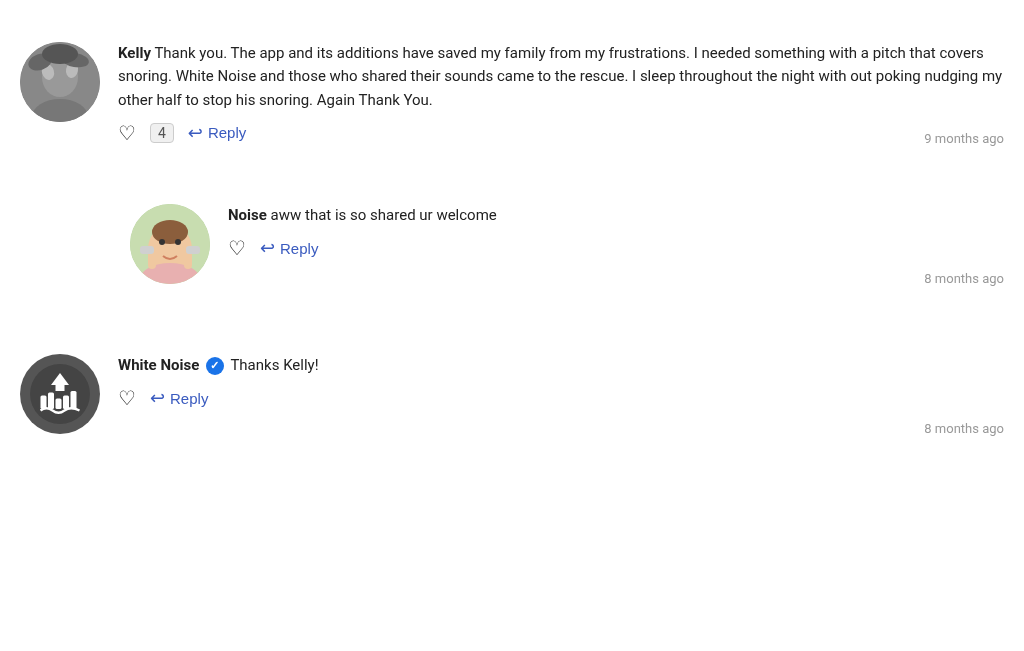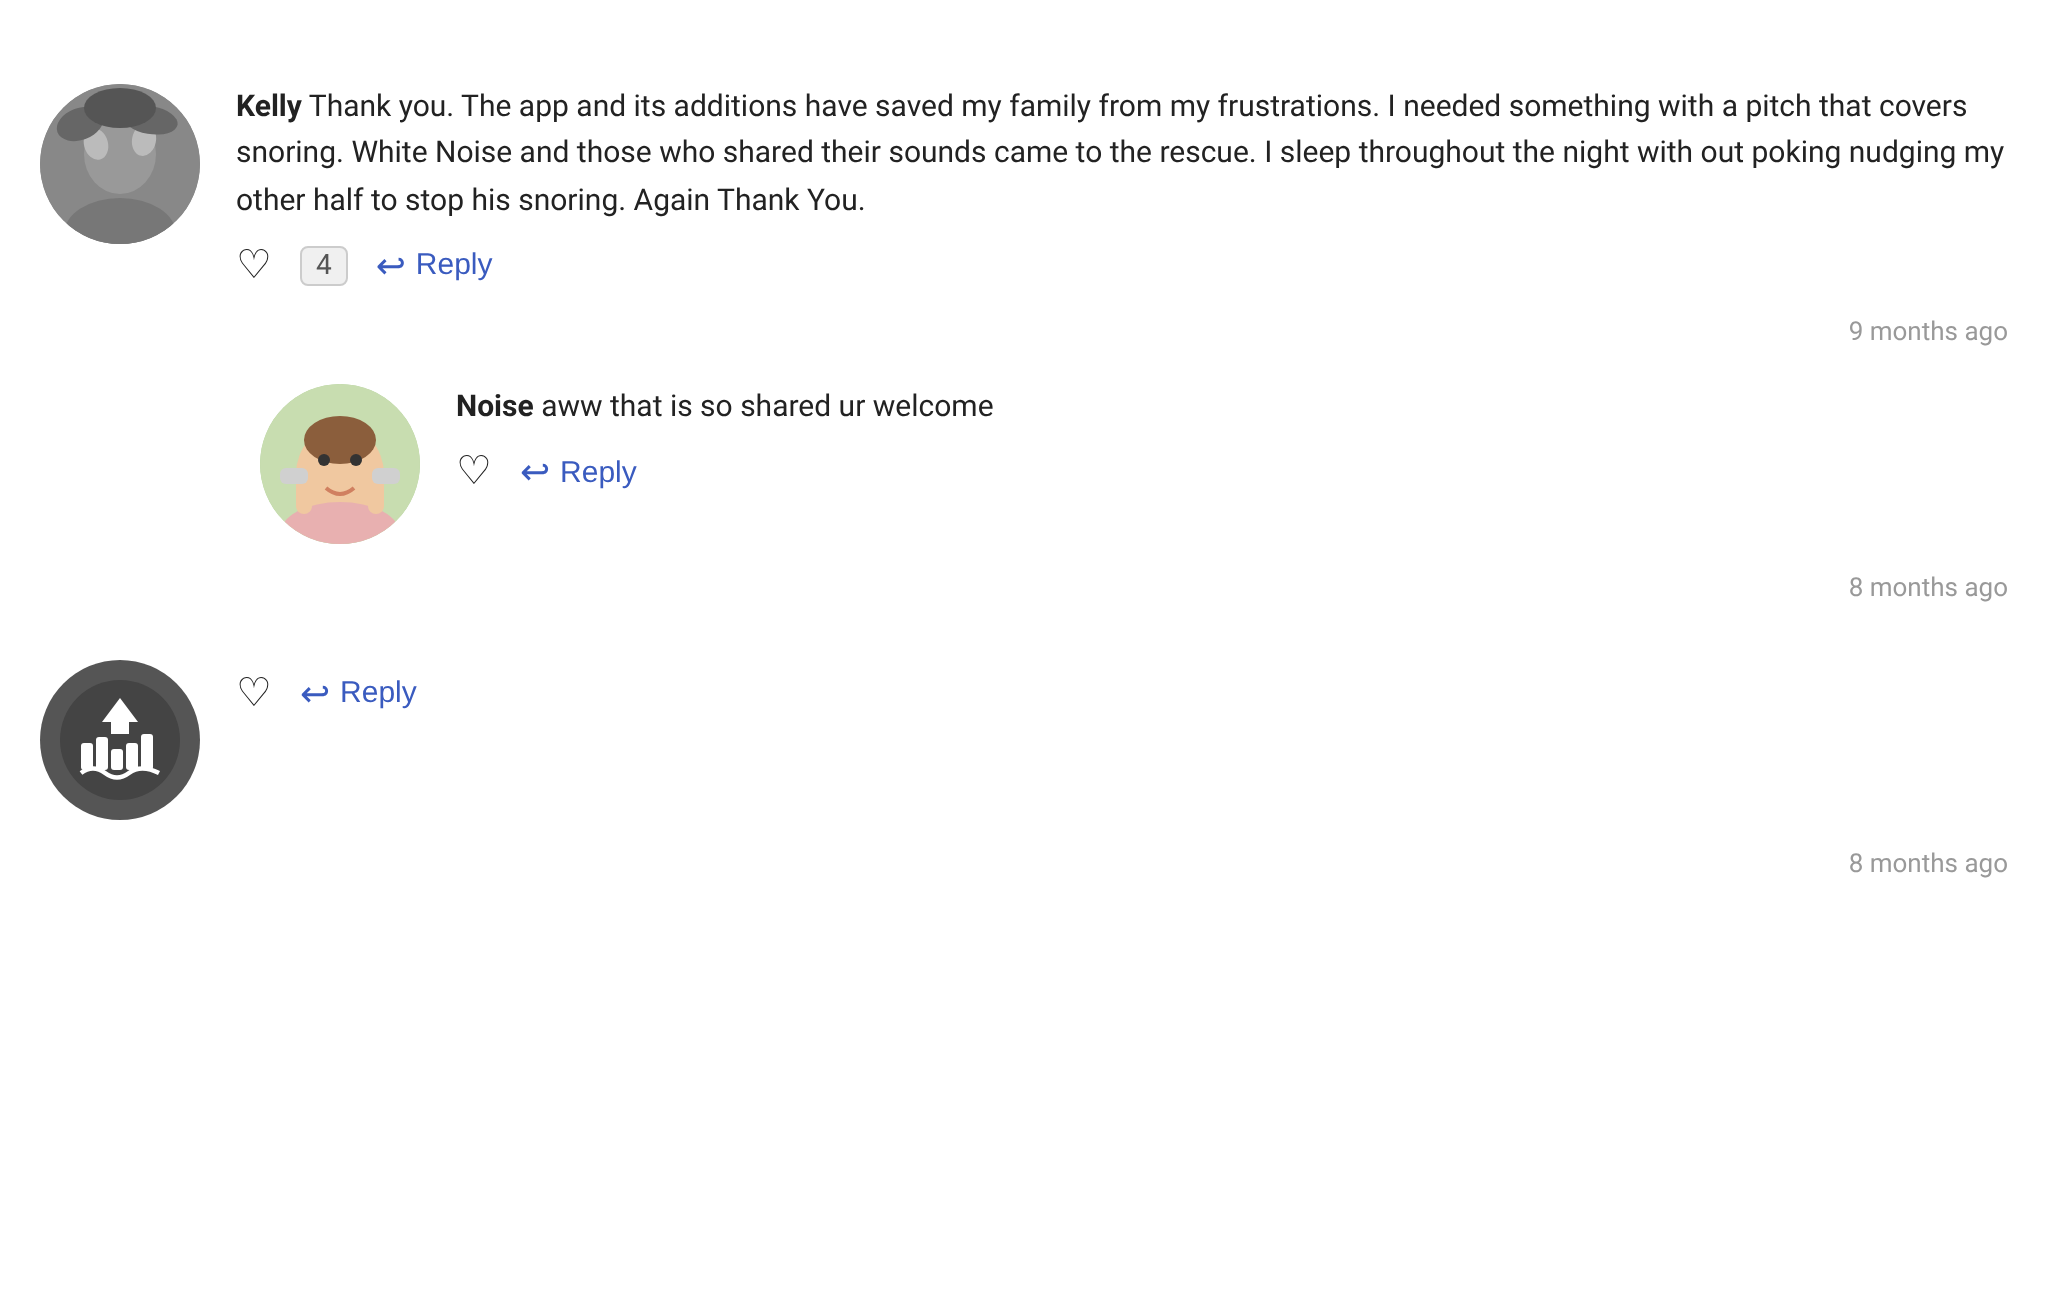--- a/index.html
+++ b/index.html
@@ -8,21 +8,21 @@
       font-family: -apple-system, BlinkMacSystemFont, "Segoe UI", Roboto, Helvetica, Arial, sans-serif;
       font-size: 15px;
       color: #222;
       padding: 24px 20px;
       max-width: 1024px;
     }
 
     .comment-thread {
       display: flex;
       flex-direction: column;
-      gap: 0;
+      gap: 12px;
       justify-content: flex-end;
     }
 
     .comment {
       display: flex;
       align-items: flex-start;
       padding: 18px 0 10px 0;
       position: relative;
     }
 
@@ -137,21 +137,21 @@
       text-decoration: none;
     }
 
     .reply-arrow {
       font-size: 18px;
     }
 
     .timestamp {
       position: absolute;
       right: 0;
-      bottom: 0;
+      bottom: 28px;
       font-size: 13px;
       color: #999;
     }
 
     
     .kelly-face {
       position: relative;
       width: 100%;
       height: 100%;
     }
@@ -249,20 +249,25 @@
         <rect x="14" y="42" width="8" height="18" rx="2" fill="white"></rect>
         <rect x="24" y="38" width="8" height="22" rx="2" fill="white"></rect>
         <rect x="34" y="46" width="8" height="14" rx="2" fill="white"></rect>
         <rect x="44" y="42" width="8" height="18" rx="2" fill="white"></rect>
         <rect x="54" y="36" width="8" height="24" rx="2" fill="white"></rect>
 
         <path d="M14 62 Q22 56 30 62 Q38 68 46 62 Q54 56 66 62" stroke="white" stroke-width="3" fill="none"></path>
       </svg>
     </div>
     <div class="comment-body">
+      <div class="comment-text">
+        <span class="username">White Noise</span>
+        <span class="verified-badge"></span>
+        <span> Thanks Kelly!</span>
+      </div>
       <div class="comment-actions">
         <button class="like-btn">
           <span class="like-icon">♡</span>
         </button>
         <button class="reply-btn">
           <span class="reply-arrow">↩</span>
           <span>Reply</span>
         </button>
       </div>
     </div>

